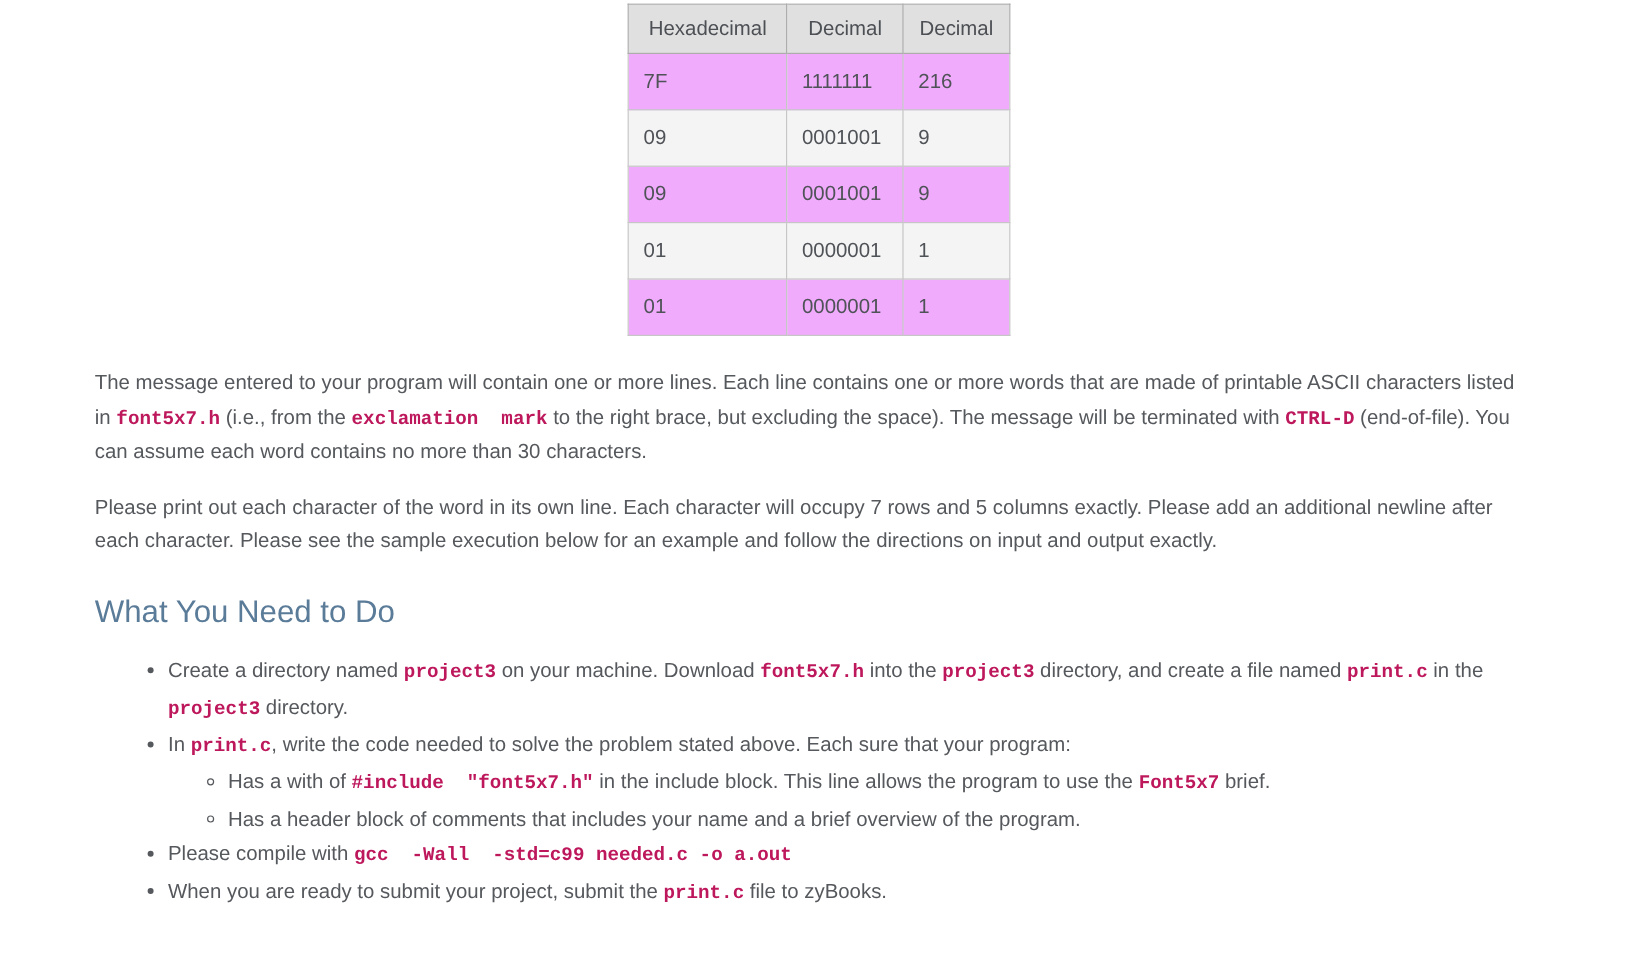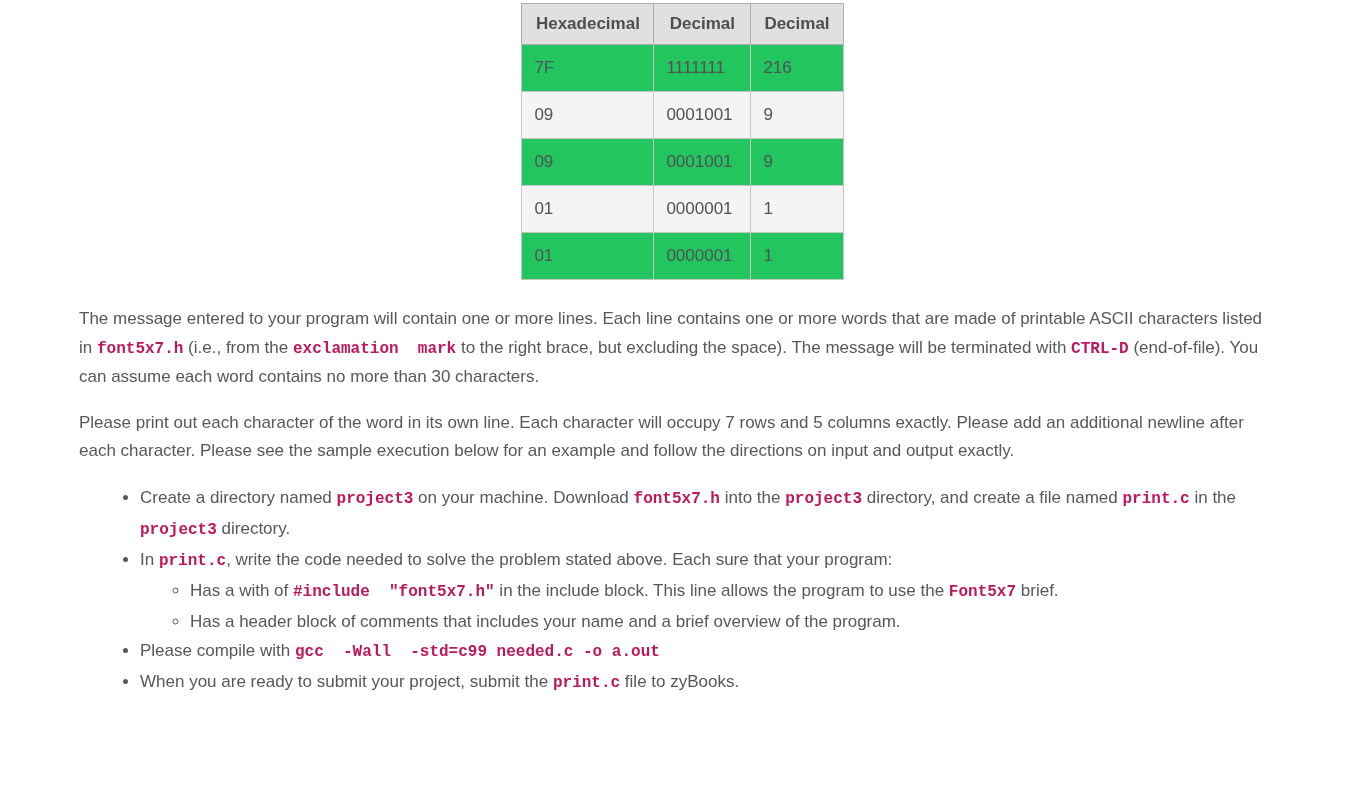--- a/index.html
+++ b/index.html
@@ -14,31 +14,31 @@
   
   .table-wrap { padding-top: 3px; display: flex; justify-content: center; }
   table.conv {
     border-collapse: collapse;
     border: 1px solid #a6a6a6;
     font-size: 17px;
     color: #4f5257;
   }
   table.conv th {
     background: #e0e0e0;
-    font-weight: 700;
+    font-weight: 400;
     text-align: center;
     padding: 10px 13px;
     border: 1px solid #adadad;
     color: #4c4f54;
   }
   table.conv td {
     text-align: left;
     padding: 13px 12px;
     border: 1px solid #c6c6c6;
-    background: #22c55e;
+    background: #f0abfc;
   }
   table.conv tr:nth-child(even) td { background: #f4f4f4; }
   table.conv th.col-hex { width: 132px; }
   table.conv th.col-bin { width: 97px; }
   table.conv th.col-dec { width: 85px; }
 
   
   .content { padding: 25px 100px 20px 79px; }
   .content p {
     font-size: 17px;
@@ -117,20 +117,21 @@
             <td>1</td>
           </tr>
         </tbody>
       </table>
   </div>
 
   <div class="content">
     <p><span>The message entered to your program will contain one or more lines. Each line contains one or more words that are made of printable ASCII characters listed in </span><span class="code">font5x7.h</span><span> (i.e., from the </span><span class="code">exclamation  mark</span><span> to the right brace, but excluding the space). The message will be terminated with </span><span class="code">CTRL-D</span><span> (end-of-file). You can assume each word contains no more than 30 characters.</span></p>
     <p><span>Please print out each character of the word in its own line. Each character will occupy 7 rows and 5 columns exactly. Please add an additional newline after each character. Please see the sample execution below for an example and follow the directions on input and output exactly.</span></p>
 
+    <h2>What You Need to Do</h2>
 
     <ul class="instructions">
         <li><span>Create a directory named </span><span class="code">project3</span><span> on your machine. Download </span><span class="code">font5x7.h</span><span> into the </span><span class="code">project3</span><span> directory, and create a file named </span><span class="code">print.c</span><span> in the </span><span class="code">project3</span><span> directory.</span></li>
         <li><span>In </span><span class="code">print.c</span><span>, write the code needed to solve the problem stated above. Each sure that your program:</span><ul class="sub-list">
             <li><span>Has a with of </span><span class="code">#include  "font5x7.h"</span><span> in the include block. This line allows the program to use the </span><span class="code">Font5x7</span><span> brief.</span></li>
             <li><span>Has a header block of comments that includes your name and a brief overview of the program.</span></li>
           </ul></li>
         <li><span>Please compile with </span><span class="code">gcc  -Wall  -std=c99 needed.c -o a.out</span></li>
         <li><span>When you are ready to submit your project, submit the </span><span class="code">print.c</span><span> file to zyBooks.</span></li>
       </ul>

